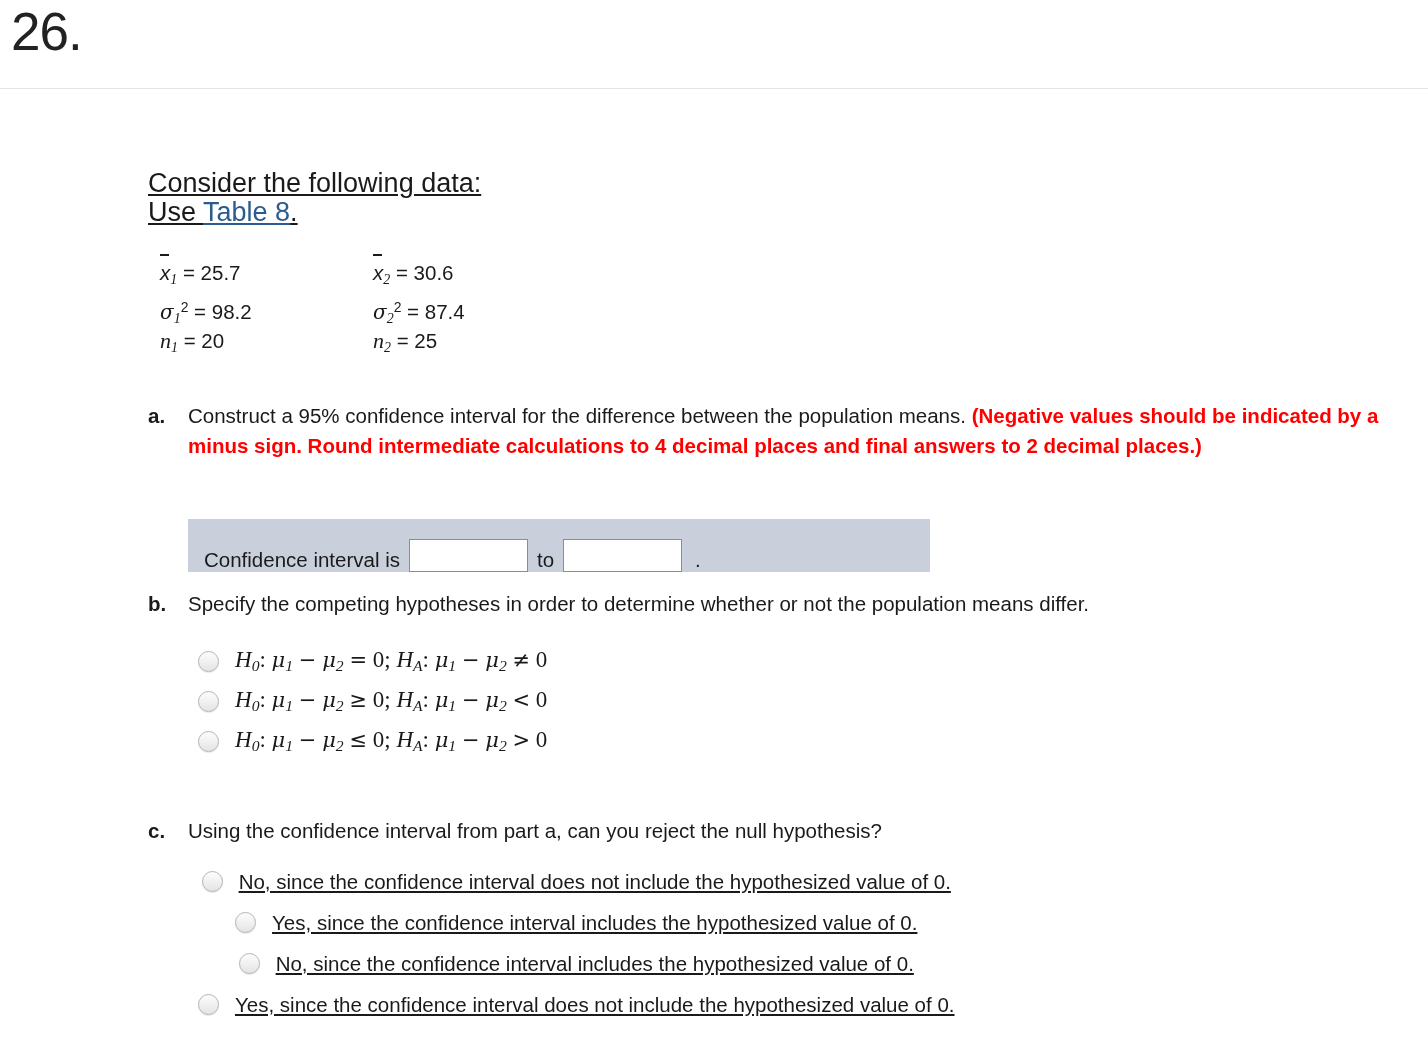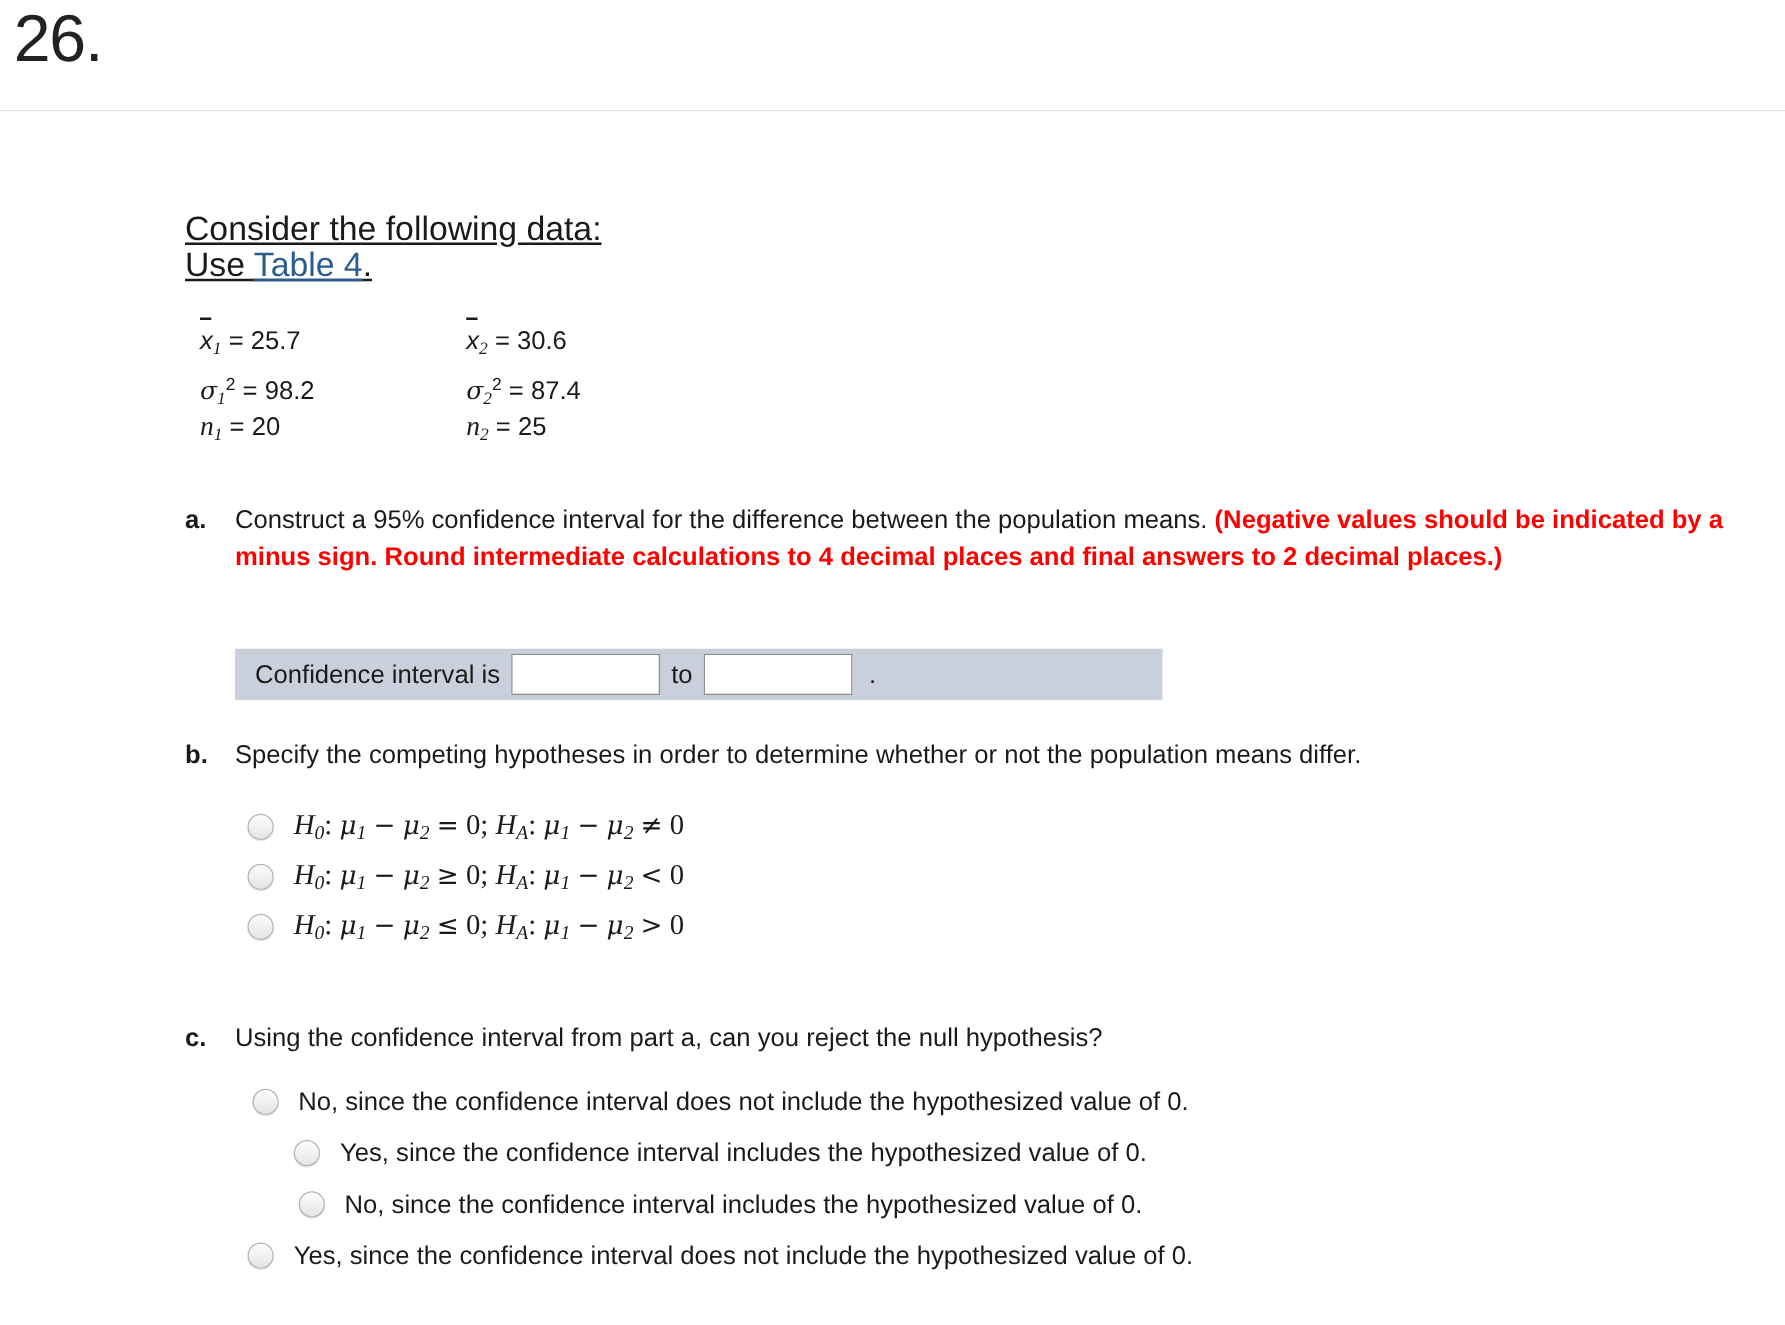--- a/index.html
+++ b/index.html
@@ -121,24 +121,24 @@
   #part-a { left: 148px; top: 312px; width: 1256px; }
   #part-b { left: 148px; top: 500px; width: 1256px; }
   #part-c { left: 148px; top: 727px; width: 1256px; }
 
   
   .answer-row {
     position: absolute;
     left: 188px;
     top: 430px;
     width: 742px;
-    height: 41px;
+    height: 53px;
     background: #c9d0dc;
     display: flex;
-    align-items: center;
+    align-items: flex-end;
     font-size: 20.5px;
   }
   .answer-row .label { padding-left: 16px; }
   .ci-input {
     width: 119px;
     height: 33px;
     background: #ffffff;
     border: 1px solid #8d8d8d;
     margin: 0 9px;
     box-sizing: border-box;
@@ -155,21 +155,21 @@
   }
   #hyp-list { left: 198px; top: 558px; }
   #reject-list { left: 198px; top: 778px; }
   .radio-item {
     display: flex;
     align-items: center;
     height: 29px;
     margin-bottom: 11px;
     justify-content: center;
   }
-  #reject-list .radio-item { margin-bottom: 12px; }
+  #reject-list .radio-item { margin-bottom: 12px; text-decoration: underline; }
   .radio-circle {
     width: 19px;
     height: 19px;
     border-radius: 50%;
     border: 1px solid #b4b4b4;
     background: linear-gradient(to bottom, #fdfdfd 0%, #f2f2f2 45%, #e4e4e4 100%);
     box-shadow: 0 1px 1px rgba(0,0,0,0.10);
     flex: 0 0 auto;
     margin-right: 16px;
   }
@@ -188,21 +188,21 @@
 <div class="q-header">
   <div class="q-number">26.</div>
   <div class="header-rule"></div>
 </div>
 
 <div class="q-body">
 
   <div class="intro">
     <div>Consider the following data:</div>
     <div>
-      <span>Use </span><a class="tablelink" href="#">Table 4</a><span>.</span>
+      <span>Use </span><a class="tablelink" href="#">Table 8</a><span>.</span>
     </div>
   </div>
 
   <div class="data-block">
     <div class="data-row">
       <span class="col1"><span class="xbar">x</span><sub>1</sub> <span>= 25.7</span></span><span class="col2"><span class="xbar">x</span><sub>2</sub> <span>= 30.6</span></span>
     </div>
     <div class="data-row">
       <span class="col1"><span class="sig">σ</span><sub>1</sub><sup>2</sup> <span>= 98.2</span></span><span class="col2"><span class="sig">σ</span><sub>2</sub><sup>2</sup> <span>= 87.4</span></span>
     </div>

